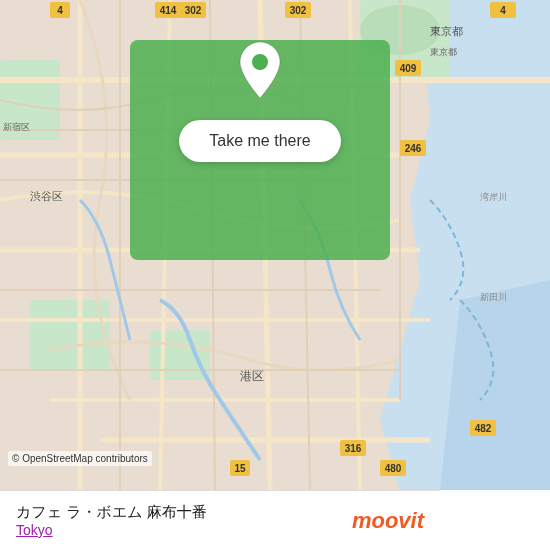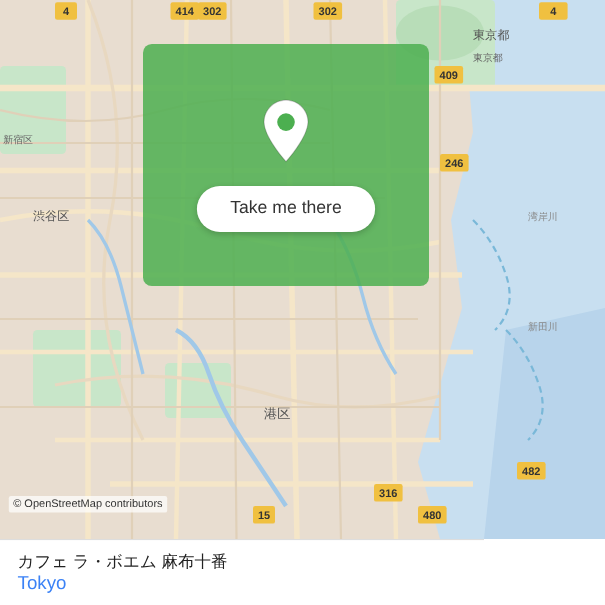--- a/index.html
+++ b/index.html
@@ -32,21 +32,20 @@
       position: absolute;
       top: 40px;
       left: 130px;
       width: 260px;
       height: 220px;
       background-color: rgba(76, 175, 80, 0.85);
       border-radius: 8px;
       display: flex;
       flex-direction: column;
       align-items: center;
-      justify-content: center;
     }
 
     .location-pin {
       width: 50px;
       height: 60px;
       margin-bottom: 20px;
     }
 
     .take-me-there-btn {
       background: white;
@@ -90,22 +89,23 @@
       flex-direction: column;
     }
 
     .location-name {
       font-size: 15px;
       font-weight: 500;
       color: #222;
     }
 
     .location-city {
-      font-size: 17px;
-      color: #3b82f6;
+      font-size: 14px;
+      color: #a21caf;
+      text-decoration: underline;
     }
 
     
     .moovit-logo {
       display: flex;
       align-items: center;
       gap: 4px;
     }
 
     .moovit-text {
@@ -222,13 +222,16 @@
     <span>© OpenStreetMap contributors</span>
   </div>
 </div>
 
 <div id="bottom-bar">
   <div class="location-info">
     <span class="location-name">カフェ ラ・ボエム 麻布十番</span>
     <span class="location-city">Tokyo</span>
   </div>
 
+  <div class="moovit-logo">
+    <span class="moovit-text">moovit</span>
+  </div>
 </div>
 
 </body></html>

